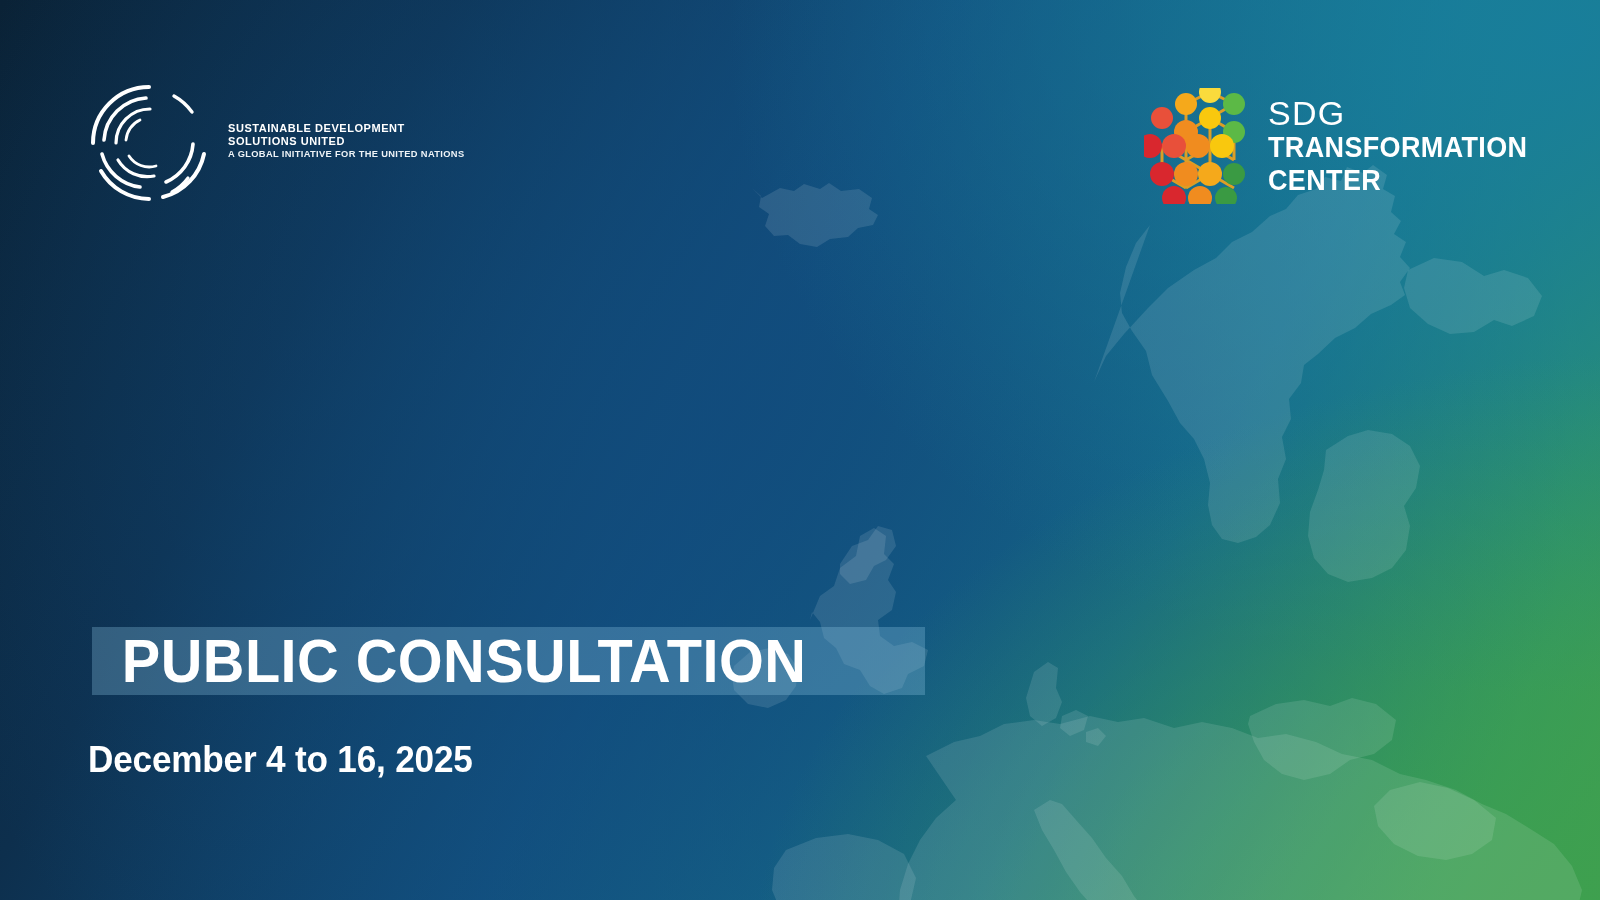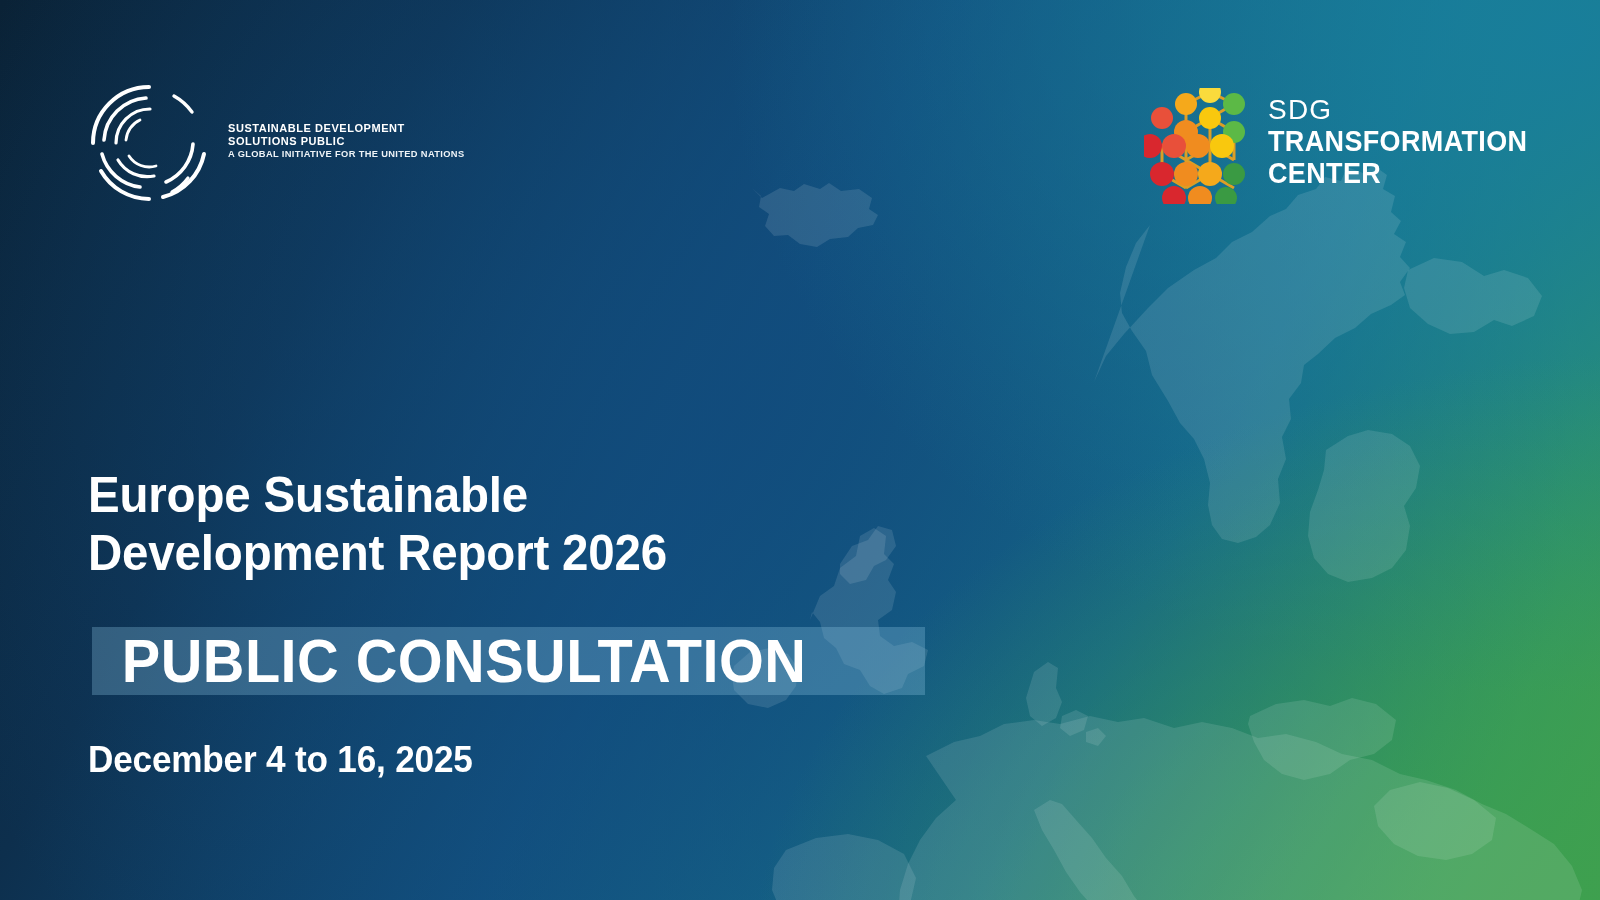--- a/index.html
+++ b/index.html
@@ -77,21 +77,21 @@
     left:0; top:0;
     width:110px; height:116px;
   }
   .sdg-mark svg { width:100%; height:100%; display:block; }
   .sdg-words {
     position:absolute;
     left:124px; top:7px;
     color:#ffffff;
   }
   .sdg-w1 {
-    font-size:28px;
+    font-size:34px;
     font-weight:normal;
     letter-spacing:1.2px;
     line-height:1.06;
   }
   .sdg-w2, .sdg-w3 {
     font-size:29px;
     font-weight:bold;
     letter-spacing:0.4px;
     line-height:1.12;
     transform:scaleX(0.93);
@@ -216,21 +216,21 @@
           <path d="M52 38 A24 24 0 0 0 38 58" stroke-width="2.8"></path>
           <path d="M41 74 A24 24 0 0 0 68 84" stroke-width="2.8"></path>
 
           <path d="M86 14 A56 56 0 0 1 104 30" stroke-width="3.4"></path>
           <path d="M100 96 A50 50 0 0 1 84 110" stroke-width="3.2"></path>
         </g>
       </svg>
     </div>
     <div class="sdsn-words">
       <div class="sdsn-l1">SUSTAINABLE DEVELOPMENT</div>
-      <div class="sdsn-l2">SOLUTIONS PUBLIC</div>
+      <div class="sdsn-l2">SOLUTIONS UNITED</div>
       <div class="sdsn-l3">A GLOBAL INITIATIVE FOR THE UNITED NATIONS</div>
     </div>
   </div>
 
   <div class="sdg-logo">
     <div class="sdg-mark">
       <svg viewBox="0 0 110 116" xmlns="http://www.w3.org/2000/svg" aria-hidden="true">
         <g stroke="#e8a020" stroke-width="3" fill="none" opacity="0.95">
           <path d="M18 58 L42 44 M42 44 L42 16 M42 16 L66 4 M66 4 L90 16 M42 44 L66 30 M66 30 L90 16 M66 30 L90 44 M42 44 L42 72 M66 30 L66 58 M90 44 L90 72 M18 58 L18 86 M42 72 L66 58 M42 72 L66 86 M66 58 L90 72 M18 86 L42 100 M42 100 L66 86 M66 86 L90 100 M42 72 L42 100 M66 86 L66 58 M18 58 L42 72"></path>
         </g>
@@ -256,26 +256,20 @@
         </g>
       </svg>
     </div>
     <div class="sdg-words">
       <div class="sdg-w1">SDG</div>
       <div class="sdg-w2">TRANSFORMATION</div>
       <div class="sdg-w3">CENTER</div>
     </div>
   </div>
 
-  <div class="headline">
-    <div class="title">
-      <span class="line">Europe Sustainable</span>
-      <span class="line">Development Report 2026</span>
-    </div>
-  </div>
 
   <div class="consult-wrap">
     <div class="consult-text">PUBLIC CONSULTATION</div>
   </div>
 
   <div class="date">December 4 to 16, 2025</div>
 
 </div>
 
 </body></html>

